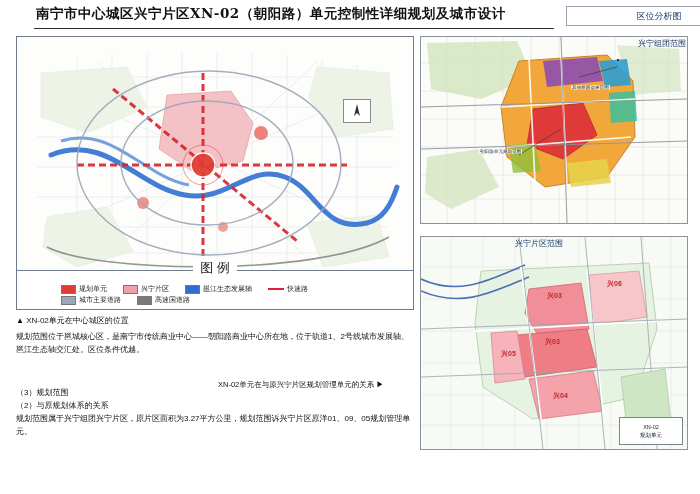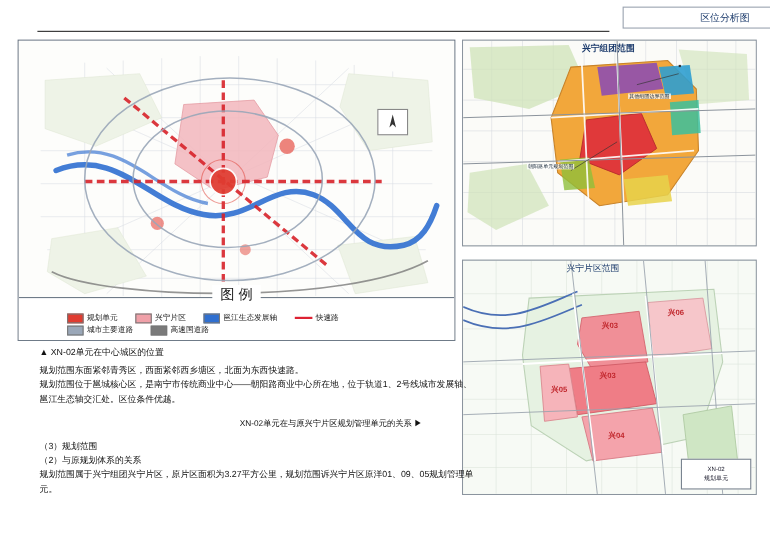--- a/index.html
+++ b/index.html
@@ -43,41 +43,41 @@
   .lg{display:flex;align-items:center;gap:3px;font-size:7px;color:#222;}
   .sw{width:13px;height:7px;display:inline-block;border:1px solid #777;}
   .sw-line{width:16px;height:0;border-top:2px solid #d23;display:inline-block;}
 
   
   .map-tr{
     position:absolute;left:420px;top:36px;width:266px;height:186px;
     border:1px solid #8b949e;background:#fafaf7;overflow:hidden;
   }
   .map-tr-label{
-    position:absolute;left:420px;top:38px;width:266px;text-align:center;
-    font-size:8px;color:#1b3a6b;z-index:5;font-weight:bold;
+    position:absolute;left:420px;top:38px;width:266px;text-align:right;
+    font-size:8px;color:#1b3a6b;z-index:5;
   }
 
   
   .map-br{
     position:absolute;left:420px;top:236px;width:266px;height:212px;
     border:1px solid #8b949e;background:#f4f9f4;overflow:hidden;
   }
   .map-br-label{
     position:absolute;left:420px;top:238px;width:238px;text-align:center;
     font-size:8px;color:#1b3a6b;z-index:5;
   }
   .br-legendbox{
     position:absolute;right:4px;bottom:4px;width:62px;height:26px;
     border:1px solid #7a8490;background:#ffffff;font-size:5.5px;color:#223;
     display:flex;flex-direction:column;align-items:center;justify-content:center;line-height:1.5;
   }
 
   
-  .txt{position:absolute;left:16px;top:314px;width:400px;color:#111;margin-left:20px;}
+  .txt{position:absolute;left:16px;top:314px;width:400px;color:#111;}
   .tl{font-size:8px;line-height:13px;white-space:nowrap;}
   .tl.wrap{white-space:normal;}
   .cap-mid{
     position:absolute;left:218px;top:380px;width:200px;
     font-size:7.5px;color:#111;white-space:nowrap;
   }
 
   
   .footer{position:absolute;left:0;bottom:0;width:700px;height:30px;}
   .f-blue{position:absolute;left:330px;bottom:8px;width:24px;height:14px;background:#2f5fa8;}
@@ -105,20 +105,21 @@
     border:1px solid #888;background:#fff;font-size:9px;color:#222;
     display:flex;align-items:center;justify-content:center;
   }
 </style>
 </head>
 <body>
 
 <div class="page">
 
   <div class="header">
+    <div class="title">南宁市中心城区兴宁片区XN-02（朝阳路）单元控制性详细规划及城市设计</div>
     <div class="title-rule"></div>
     <div class="hdr-box">区位分析图</div>
   </div>
 
   <div class="map-main">
     <div class="map-bg">
       <svg width="396" height="272" viewBox="0 0 396 272">
         <rect x="0" y="0" width="396" height="272" fill="#fdfdfb"></rect>
 
         <g stroke="#d8dde3" stroke-width="0.5" fill="none">
@@ -278,21 +279,20 @@
     <div class="zone" style="left:132px;top:154px;">兴04</div>
     <div class="br-legendbox">
       <span>XN-02</span>
       <span>规划单元</span>
     </div>
   </div>
 
   <div class="txt">
     <div class="tl">▲ XN-02单元在中心城区的位置</div>
     <div style="height:3px"></div>
-    <div class="tl">规划范围东面紧邻青秀区，西面紧邻西乡塘区，北面为东西快速路。</div>
     <div class="tl">规划范围位于邕城核心区，是南宁市传统商业中心——朝阳路商业中心所在地，位于轨道1、2号线城市发展轴、</div>
     <div class="tl">邕江生态轴交汇处。区位条件优越。</div>
     <div style="height:30px"></div>
     <div class="tl">（3）规划范围</div>
     <div class="tl">（2）与原规划体系的关系</div>
     <div class="tl wrap">规划范围属于兴宁组团兴宁片区，原片区面积为3.27平方公里，规划范围诉兴宁片区原洋01、09、05规划管理单元。</div>
   </div>
 
   <div class="cap-mid">XN-02单元在与原兴宁片区规划管理单元的关系 ▶</div>
 

